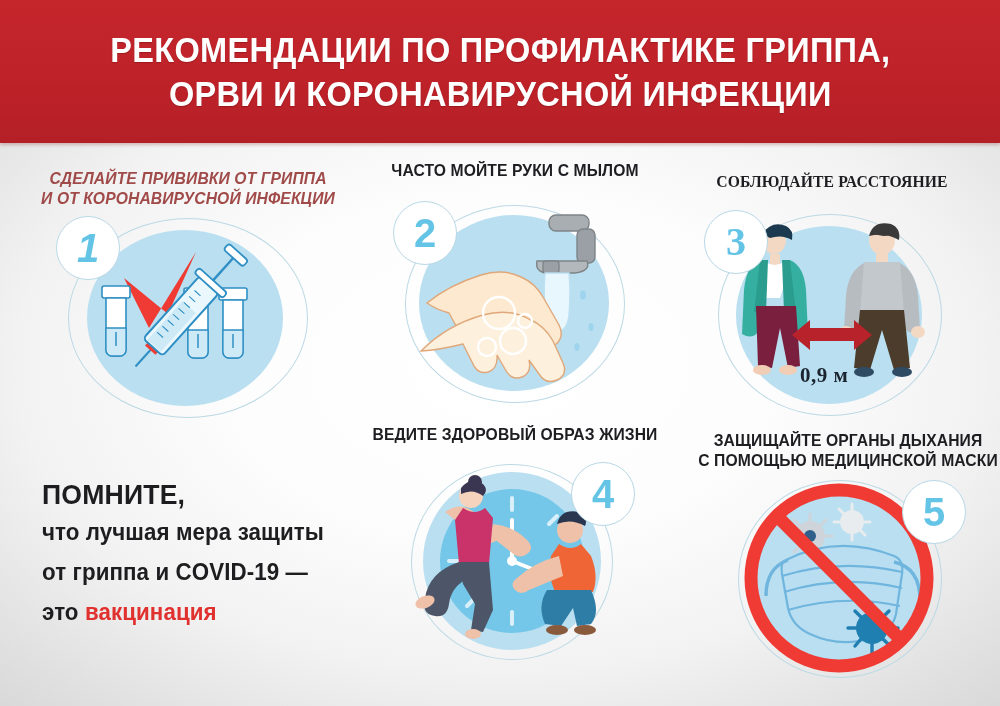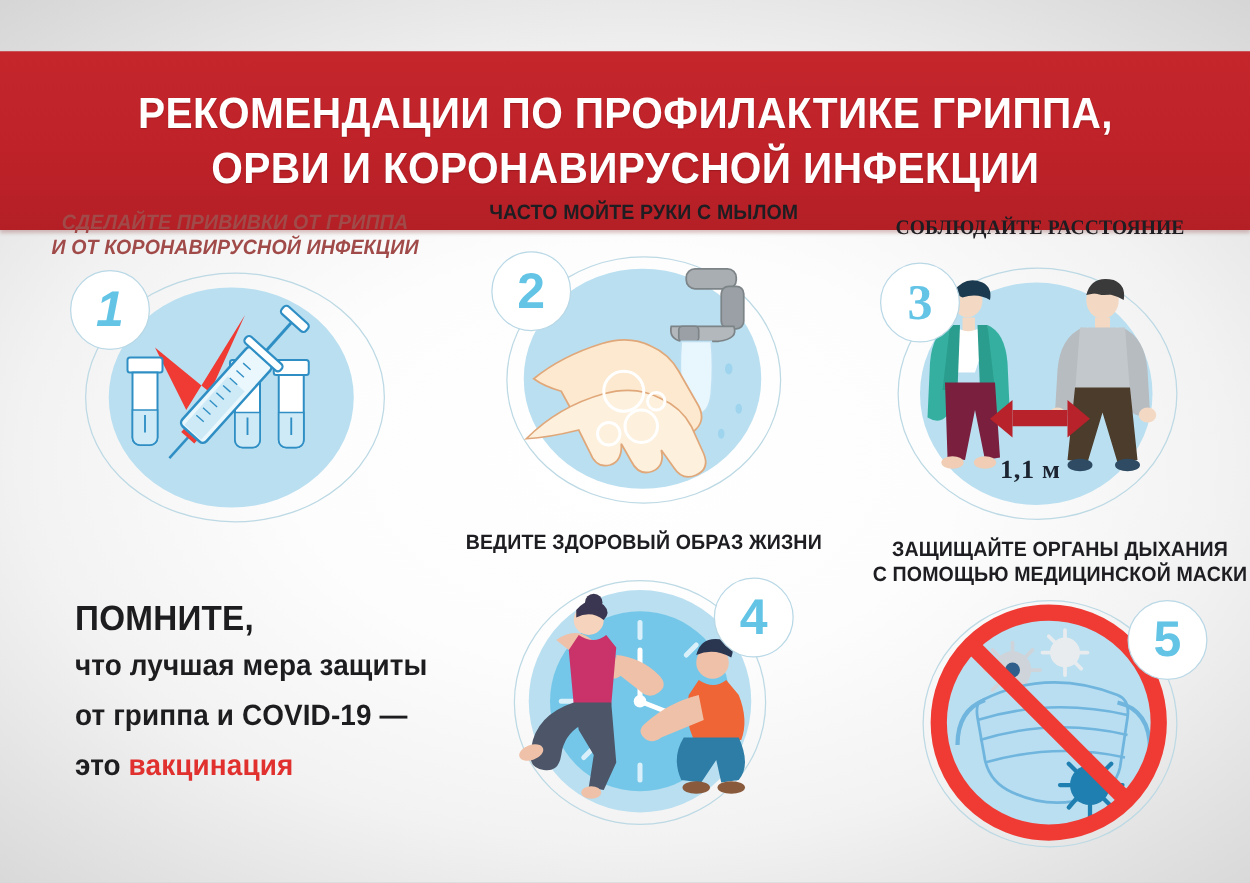--- a/index.html
+++ b/index.html
@@ -15,21 +15,20 @@
       radial-gradient(ellipse 78% 70% at 50% 52%, #ffffff 0%, #fdfdfd 34%, #f2f2f2 62%, #e2e2e2 82%, #d4d4d4 100%);
     overflow:hidden;
   }
 
   
   .banner{
     position:absolute;left:0;top:0;width:1000px;height:143px;
     background:linear-gradient(180deg,#c4262c 0%,#bf2229 55%,#b41f26 100%);
     display:flex;flex-direction:column;align-items:center;justify-content:center;
     box-shadow:0 2px 3px rgba(120,20,20,.25);
-    margin-top:41px;
   }
   .banner-line{
     color:#ffffff;font-weight:bold;letter-spacing:.3px;
     font-size:35px;line-height:44px;text-align:center;
     transform:scaleX(.93);transform-origin:center;white-space:nowrap;
     text-shadow:0 1px 1px rgba(90,10,10,.35);
   }
 
   
   .panel{position:absolute;}
@@ -53,21 +52,21 @@
   }
   .badge{
     position:absolute;border-radius:50%;
     background:#ffffff;border:1.7px solid #b9d8e6;
     display:flex;align-items:center;justify-content:center;
     color:#63c4e6;font-weight:bold;font-size:40px;line-height:1;
     z-index:6;
   }
 
   
-  .remember{position:absolute;left:60px;top:478px;width:330px;}
+  .remember{position:absolute;left:42px;top:478px;width:330px;}
   .remember .r-title{
     font-weight:bold;font-size:28px;line-height:34px;color:#1d1d20;
     letter-spacing:.2px;transform:scaleX(.95);transform-origin:left center;
   }
   .remember .r-line{
     font-weight:bold;font-size:23.5px;line-height:40px;color:#1d1d20;
     letter-spacing:.1px;transform:scaleX(.95);transform-origin:left center;
     white-space:nowrap;
   }
   .remember .hl{color:#e0312f;}
@@ -241,21 +240,21 @@
           <ellipse cx="198" cy="162" rx="10" ry="5" fill="#2e4b63"></ellipse>
         </g>
 
         <g>
           <rect x="106" y="118" width="44" height="13" fill="#b8222a"></rect>
           <path d="M106 110 l-18 15 l18 15 z" fill="#b8222a"></path>
           <path d="M150 110 l18 15 l-18 15 z" fill="#b8222a"></path>
         </g>
       </svg>
 
-      <div class="dist-label" style="left:96px;top:153px;">1,1 м</div>
+      <div class="dist-label" style="left:96px;top:153px;">0,9 м</div>
 
       <div class="badge" style="left:0;top:0;width:62px;height:62px;">
         <span>3</span>
       </div>
     </div>
   </div>
 
   <div class="panel" style="left:355px;top:420px;width:320px;height:250px;">
     <div class="caption" style="top:4px;">
       <span class="ln">ВЕДИТЕ ЗДОРОВЫЙ ОБРАЗ ЖИЗНИ</span>

